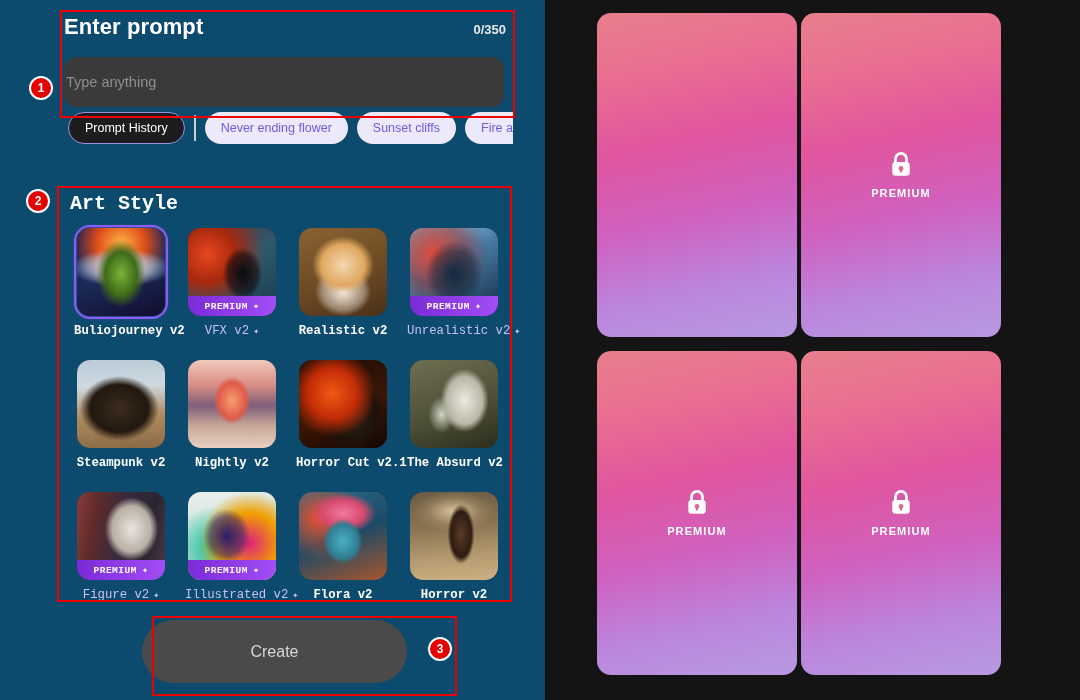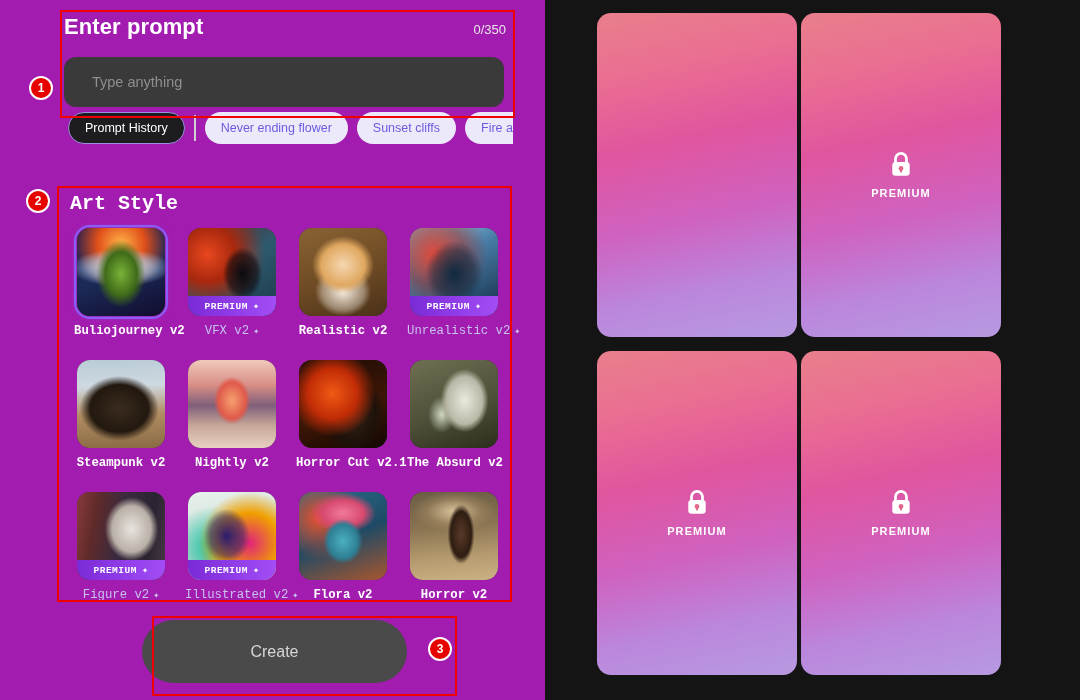--- a/index.html
+++ b/index.html
@@ -5,32 +5,32 @@
   * { box-sizing: border-box; margin: 0; padding: 0; }
   html, body {
     width: 1080px; height: 700px;
     background: #141414;
     font-family: "Liberation Sans", sans-serif;
     overflow: hidden;
   }
   .screen { position: relative; width: 1080px; height: 700px; background: #141414; }
 
   
-  .left-panel { position: absolute; left: 0; top: 0; width: 545px; height: 700px; background: #a21caf; }
+  .left-panel { position: absolute; left: 0; top: 0; width: 545px; height: 700px; background: #0c4a6e; }
 
   
   .prompt-block { position: absolute; left: 64px; top: 14px; width: 448px; height: 100px; }
   .prompt-head { display: flex; align-items: baseline; justify-content: space-between; height: 34px; padding-right: 6px; }
   .prompt-title { font-size: 22px; font-weight: bold; color: #ffffff; letter-spacing: .1px; }
-  .prompt-counter { font-size: 13px; font-weight: normal; color: #e8e8e8; margin-left: 12px; }
+  .prompt-counter { font-size: 13px; font-weight: bold; color: #e8e8e8; margin-left: 12px; }
   .prompt-input {
     margin-top: 9px; width: 440px; height: 50px;
     background: #3a3a3a; border: none; border-radius: 12px;
     color: #cfcfcf; font-size: 14.5px; font-family: "Liberation Sans", sans-serif;
-    padding: 0 28px; outline: none;
+    padding: 0 2px; outline: none;
   }
   .prompt-input::placeholder { color: #8f8f8f; }
 
   
   .chips-row { position: absolute; left: 68px; top: 110px; width: 445px; height: 36px; display: flex; align-items: center; overflow: hidden; }
   .chip {
     height: 32px; border-radius: 16px; display: flex; align-items: center; justify-content: center;
     padding: 0 16px; font-size: 12.5px; white-space: nowrap; flex: none;
   }
   .chip-history { background: #1d1d20; border: 1.5px solid #9b8fe0; color: #ffffff; }

